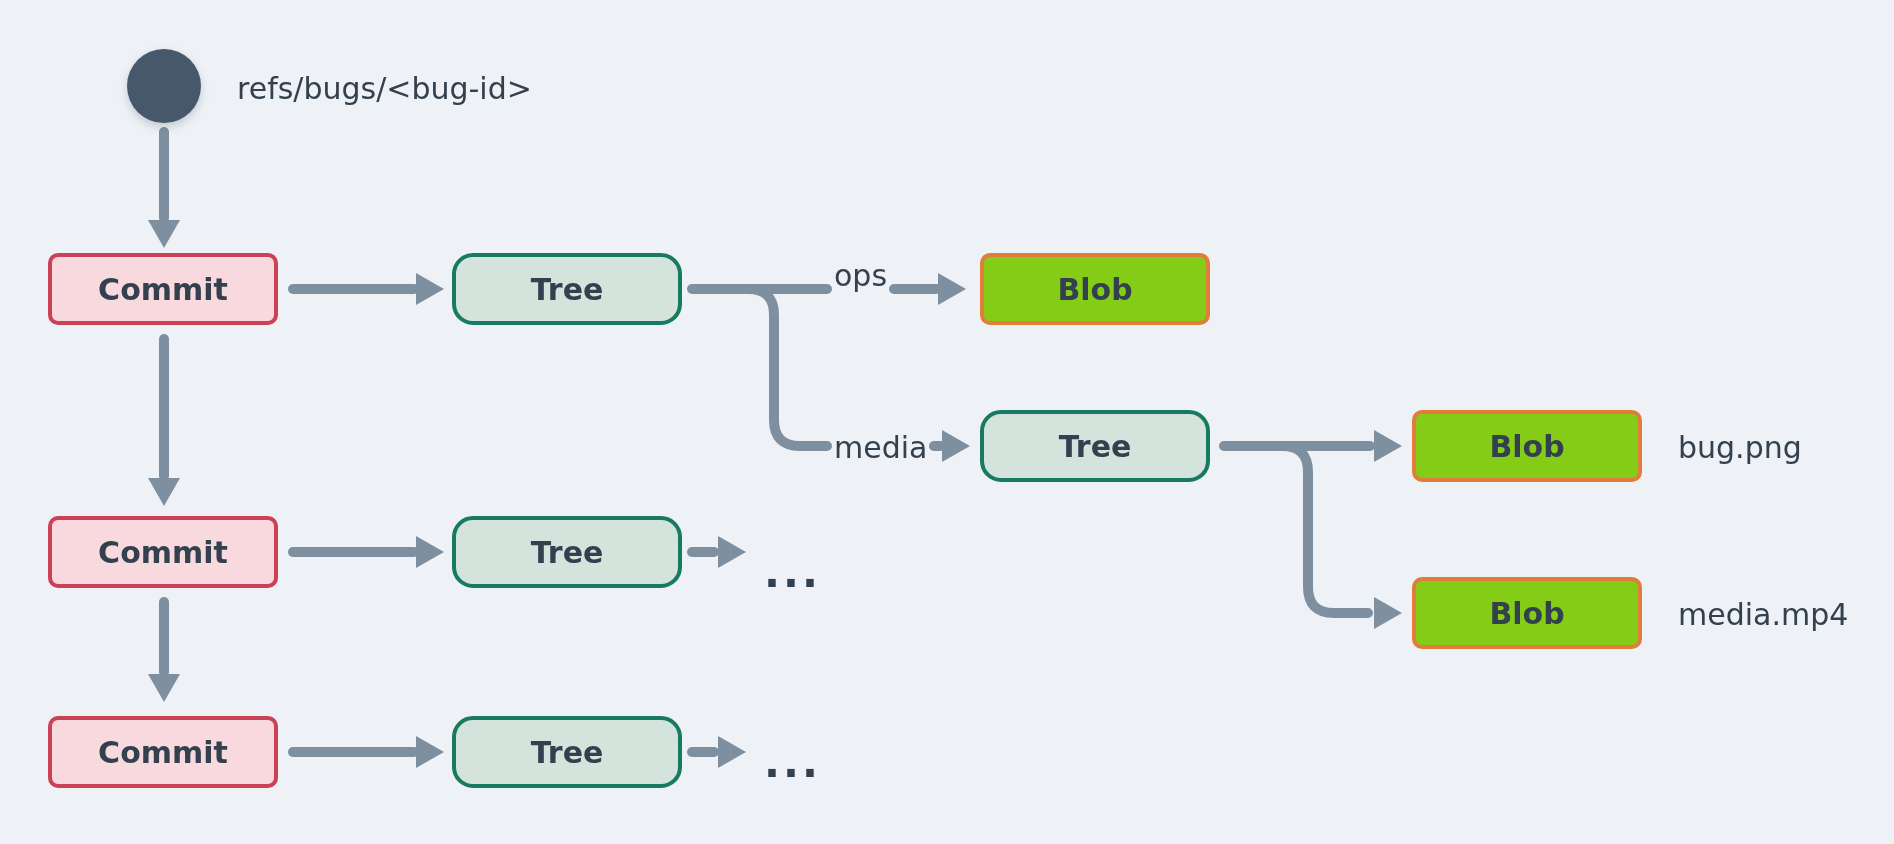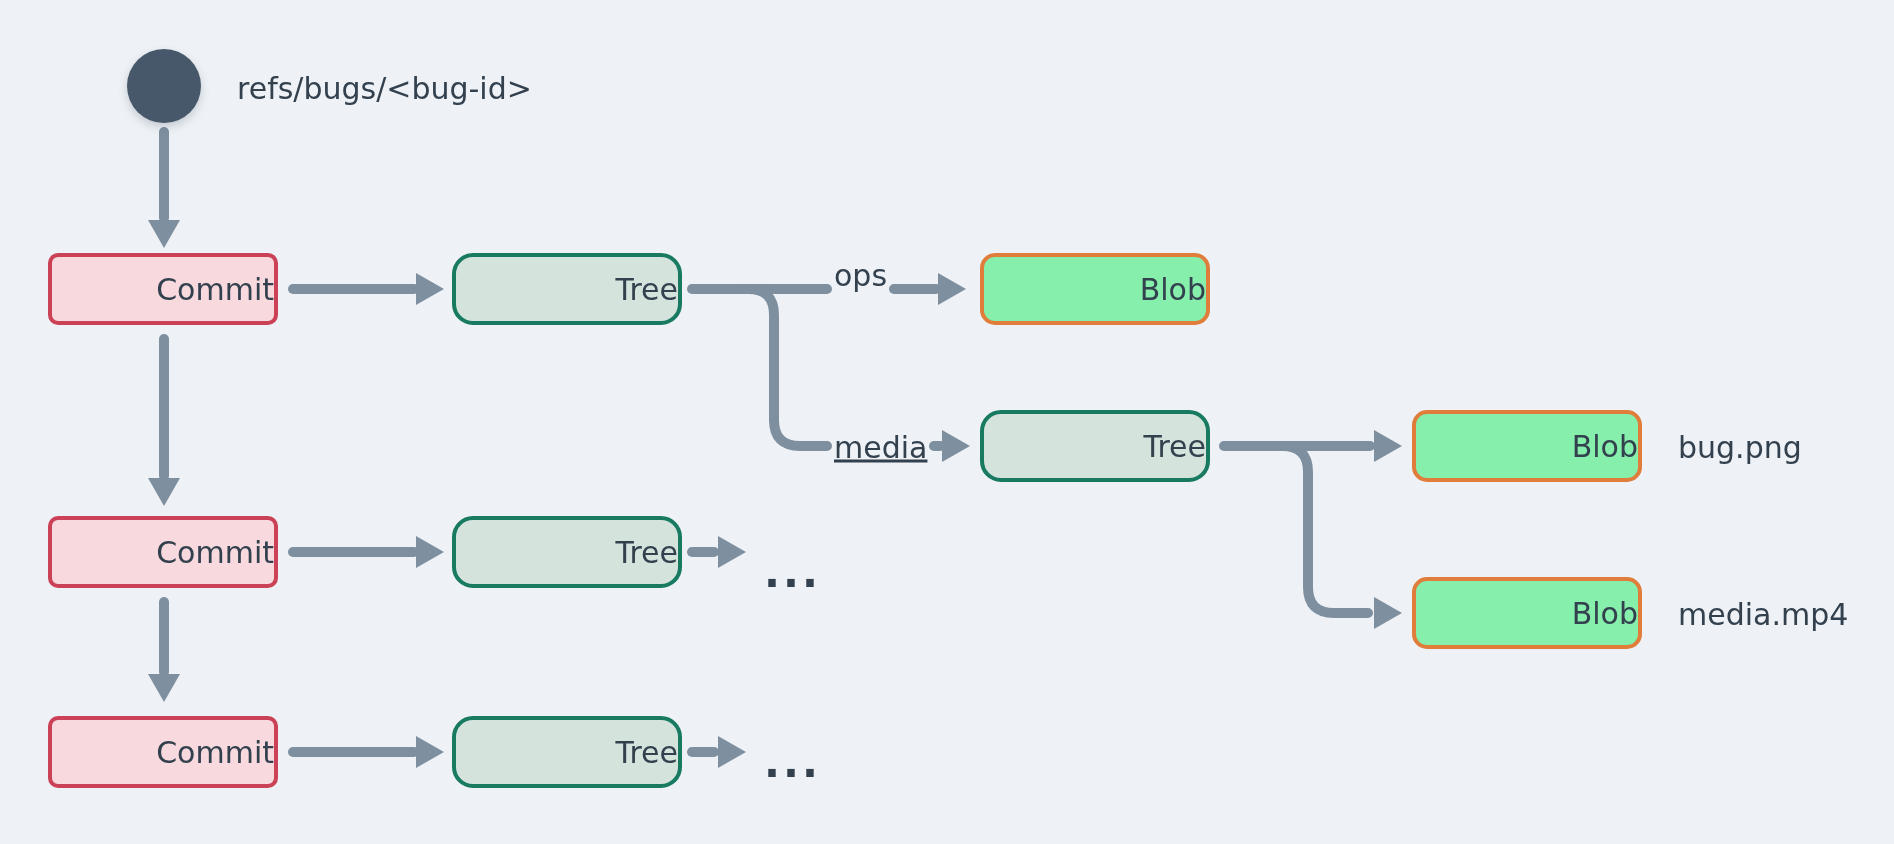--- a/index.html
+++ b/index.html
@@ -29,38 +29,38 @@
   }
   .node {
     position: absolute;
     width: 222px;
     height: 64px;
     border-width: 4px;
     border-style: solid;
     border-radius: 10px;
     display: flex;
     align-items: center;
-    justify-content: flex-end;
+    justify-content: center;
     font-size: 30px;
     z-index: 2;
     box-sizing: content-box;
+    font-weight: bold;
   }
   .node.commit {
     background: #f8d9de;
     border-color: #cb4256;
   }
   .node.tree {
     background: #d4e4dd;
     border-color: #187a60;
     border-radius: 21px;
   }
   .node.blob {
-    background: #86efac;
+    background: #84cc16;
     border-color: #e07d3b;
-    border-radius: 15px;
   }
   .ref-circle {
     position: absolute;
     left: 127px;
     top: 49px;
     width: 74px;
     height: 74px;
     border-radius: 50%;
     background: #47586b;
     box-shadow: 0 4px 8px rgba(70, 88, 107, 0.25);
@@ -196,21 +196,21 @@
   </div>
 
   <div class="node blob" style="left:1412px; top:410px;">
     <span>Blob</span>
   </div>
   <div class="node blob" style="left:1412px; top:577px;">
     <span>Blob</span>
   </div>
 
   <div class="floating-label" style="left:834px; top:275px;">ops</div>
-  <div class="floating-label" style="left:834px; top:447px;text-decoration:underline;">media</div>
+  <div class="floating-label" style="left:834px; top:447px;">media</div>
 
   <div class="floating-label" style="left:1678px; top:447px;">bug.png</div>
   <div class="floating-label" style="left:1678px; top:614px;">media.mp4</div>
 
   <div class="ellipsis-label" style="left:764px; top:572px;">...</div>
   <div class="ellipsis-label" style="left:764px; top:762px;">...</div>
 
 </div>
 
 </body></html>

